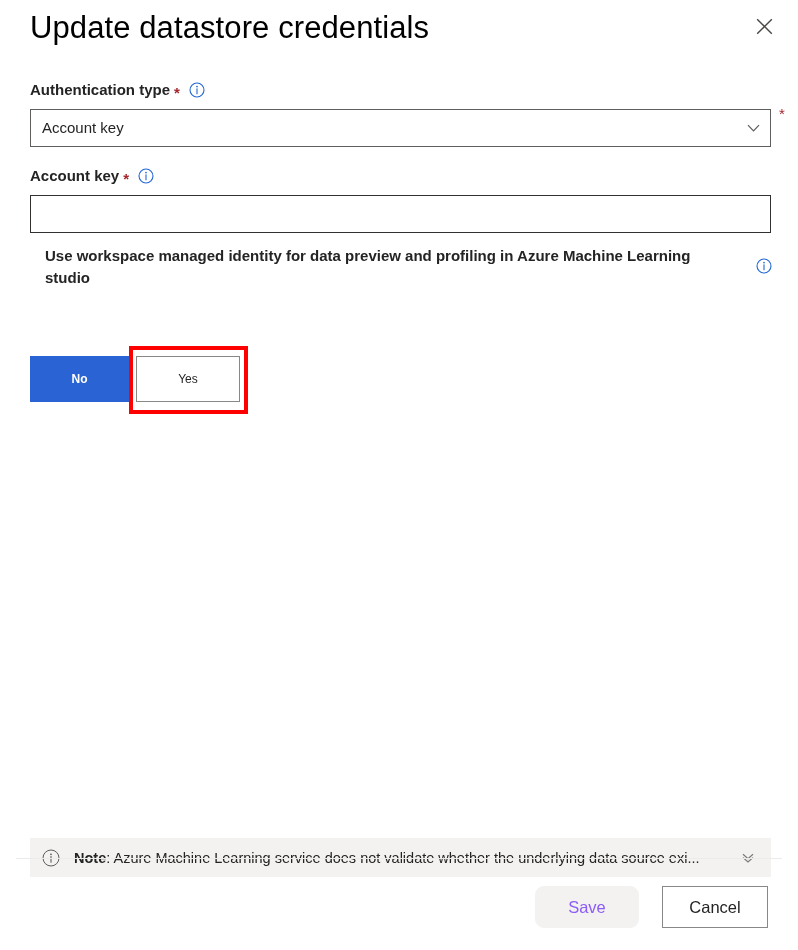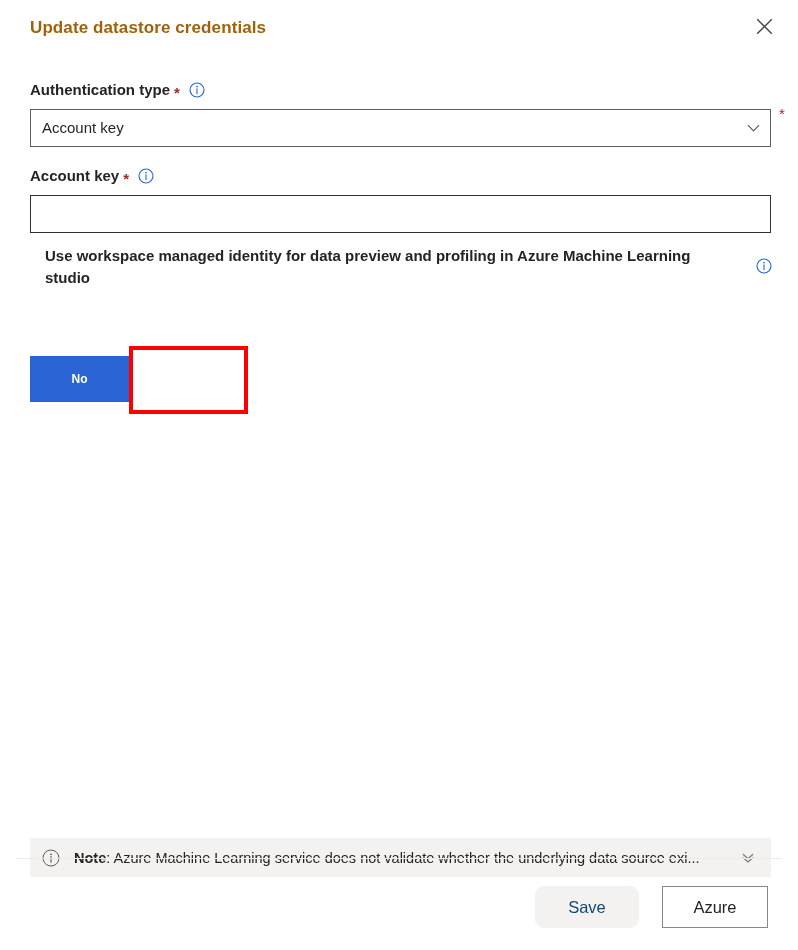--- a/index.html
+++ b/index.html
@@ -29,24 +29,24 @@
     position: absolute;
     left: 0;
     top: 0;
     width: 798px;
     height: 58px;
   }
   .panel-title {
     position: absolute;
     left: 30px;
     top: 12px;
-    font-size: 17px;
-    font-weight: 700;
+    font-size: 31px;
+    font-weight: 400;
     line-height: 32px;
-    color: #a16207;
+    color: #000000;
     letter-spacing: 0.1px;
     white-space: nowrap;
   }
   .close-button {
     position: absolute;
     right: 16px;
     top: 10px;
     width: 36px;
     height: 32px;
     display: flex;
@@ -304,21 +304,21 @@
     font-size: 16.5px;
     display: flex;
     align-items: center;
     justify-content: center;
     cursor: pointer;
     border: 1px solid transparent;
     background: #ffffff;
   }
   .btn-save {
     background: #f3f2f1;
-    color: #0c4a6e;
+    color: #8b5cf6;
     border-color: #f3f2f1;
     cursor: default;
     min-width: 104px;
     border-radius: 9px;
   }
   .btn-cancel {
     border: 1px solid #8a8886;
     color: #242424;
     margin-left: 23px;
     min-width: 106px;
@@ -382,20 +382,21 @@
         <svg width="16" height="16" viewBox="0 0 16 16" aria-hidden="true">
           <circle cx="8" cy="8" r="7" fill="none" stroke="#2266d3" stroke-width="1.1"></circle>
           <circle cx="8" cy="4.6" r="0.85" fill="#2266d3"></circle>
           <path d="M8 6.8 V11.7" stroke="#2266d3" stroke-width="1.1" stroke-linecap="round"></path>
         </svg>
       </span>
     </div>
 
     <div class="toggle-group">
       <div class="toggle-btn selected">No</div>
+      <div class="toggle-btn unselected">Yes</div>
     </div>
 
     <div class="highlight-box"></div>
 
     <div class="note-bar">
       <span class="note-icon">
         <svg width="18" height="18" viewBox="0 0 18 18" aria-hidden="true">
           <circle cx="9" cy="9" r="8" fill="none" stroke="#605e5c" stroke-width="1"></circle>
           <circle cx="9" cy="5.3" r="0.9" fill="#605e5c"></circle>
           <path d="M9 7.6 V13.2" stroke="#605e5c" stroke-width="1.1" stroke-linecap="round"></path>
@@ -409,17 +410,17 @@
         </svg>
       </span>
     </div>
 
   </div>
 
   <div class="footer-divider"></div>
   <div class="panel-footer">
     <div class="footer-actions">
       <button class="btn btn-save">Save</button>
-      <button class="btn btn-cancel">Azure</button>
+      <button class="btn btn-cancel">Cancel</button>
     </div>
   </div>
 
 </div>
 
 </body></html>

